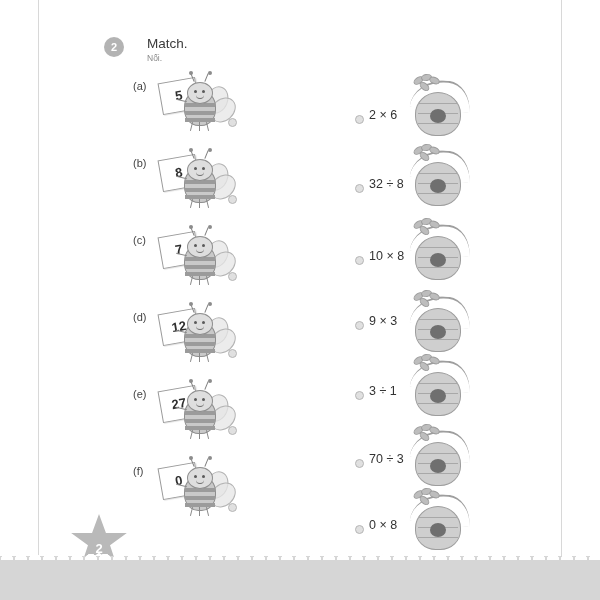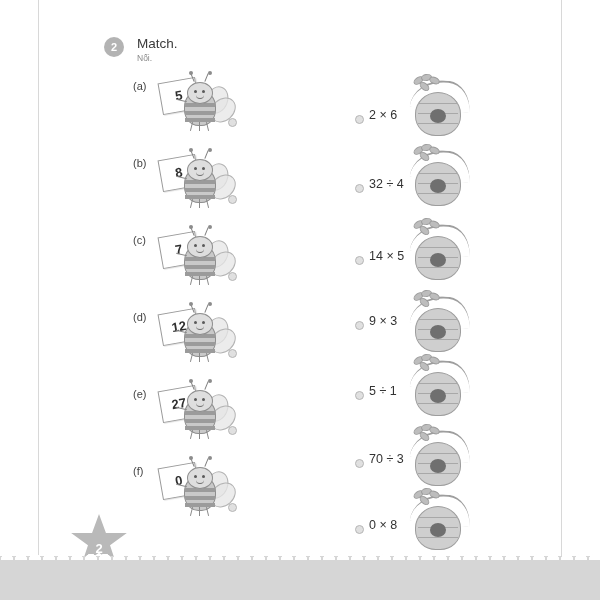--- a/index.html
+++ b/index.html
@@ -47,21 +47,21 @@
     background: #b3b3b3;
     color: #ffffff;
     font-size: 11px;
     font-weight: bold;
     display: flex;
     align-items: center;
     justify-content: center;
     margin-top: 1px;
   }
   .ex-titles {
-    margin-left: 13px;
+    margin-left: 23px;
   }
   .ex-title {
     font-size: 13.5px;
     color: #3b3b3b;
     line-height: 15px;
   }
   .ex-subtitle {
     font-size: 8.5px;
     color: #8a8a8a;
     line-height: 12px;
@@ -554,39 +554,39 @@
     <div class="hive-body">
       <div class="hive-ring" style="top:10px;"></div>
       <div class="hive-ring" style="top:20px;"></div>
       <div class="hive-ring" style="top:30px;"></div>
       <div class="hive-hole"></div>
     </div>
   </div>
 
   <div class="right-item" style="top:184px;">
     <div class="bullet-right"></div>
-    <div class="expr">32 ÷ 4</div>
+    <div class="expr">32 ÷ 8</div>
   </div>
   <div class="hive" style="position:absolute; left:405px; top:148px;">
     <div class="branch"></div>
     <div class="leaf lf1"></div>
     <div class="leaf lf2"></div>
     <div class="leaf lf3"></div>
     <div class="leaf lf4"></div>
     <div class="hive-body">
       <div class="hive-ring" style="top:10px;"></div>
       <div class="hive-ring" style="top:20px;"></div>
       <div class="hive-ring" style="top:30px;"></div>
       <div class="hive-hole"></div>
     </div>
   </div>
 
   <div class="right-item" style="top:256px;">
     <div class="bullet-right"></div>
-    <div class="expr">14 × 5</div>
+    <div class="expr">10 × 8</div>
   </div>
   <div class="hive" style="position:absolute; left:405px; top:222px;">
     <div class="branch"></div>
     <div class="leaf lf1"></div>
     <div class="leaf lf2"></div>
     <div class="leaf lf3"></div>
     <div class="leaf lf4"></div>
     <div class="hive-body">
       <div class="hive-ring" style="top:10px;"></div>
       <div class="hive-ring" style="top:20px;"></div>
@@ -608,21 +608,21 @@
     <div class="hive-body">
       <div class="hive-ring" style="top:10px;"></div>
       <div class="hive-ring" style="top:20px;"></div>
       <div class="hive-ring" style="top:30px;"></div>
       <div class="hive-hole"></div>
     </div>
   </div>
 
   <div class="right-item" style="top:391px;">
     <div class="bullet-right"></div>
-    <div class="expr">5 ÷ 1</div>
+    <div class="expr">3 ÷ 1</div>
   </div>
   <div class="hive" style="position:absolute; left:405px; top:358px;">
     <div class="branch"></div>
     <div class="leaf lf1"></div>
     <div class="leaf lf2"></div>
     <div class="leaf lf3"></div>
     <div class="leaf lf4"></div>
     <div class="hive-body">
       <div class="hive-ring" style="top:10px;"></div>
       <div class="hive-ring" style="top:20px;"></div>

